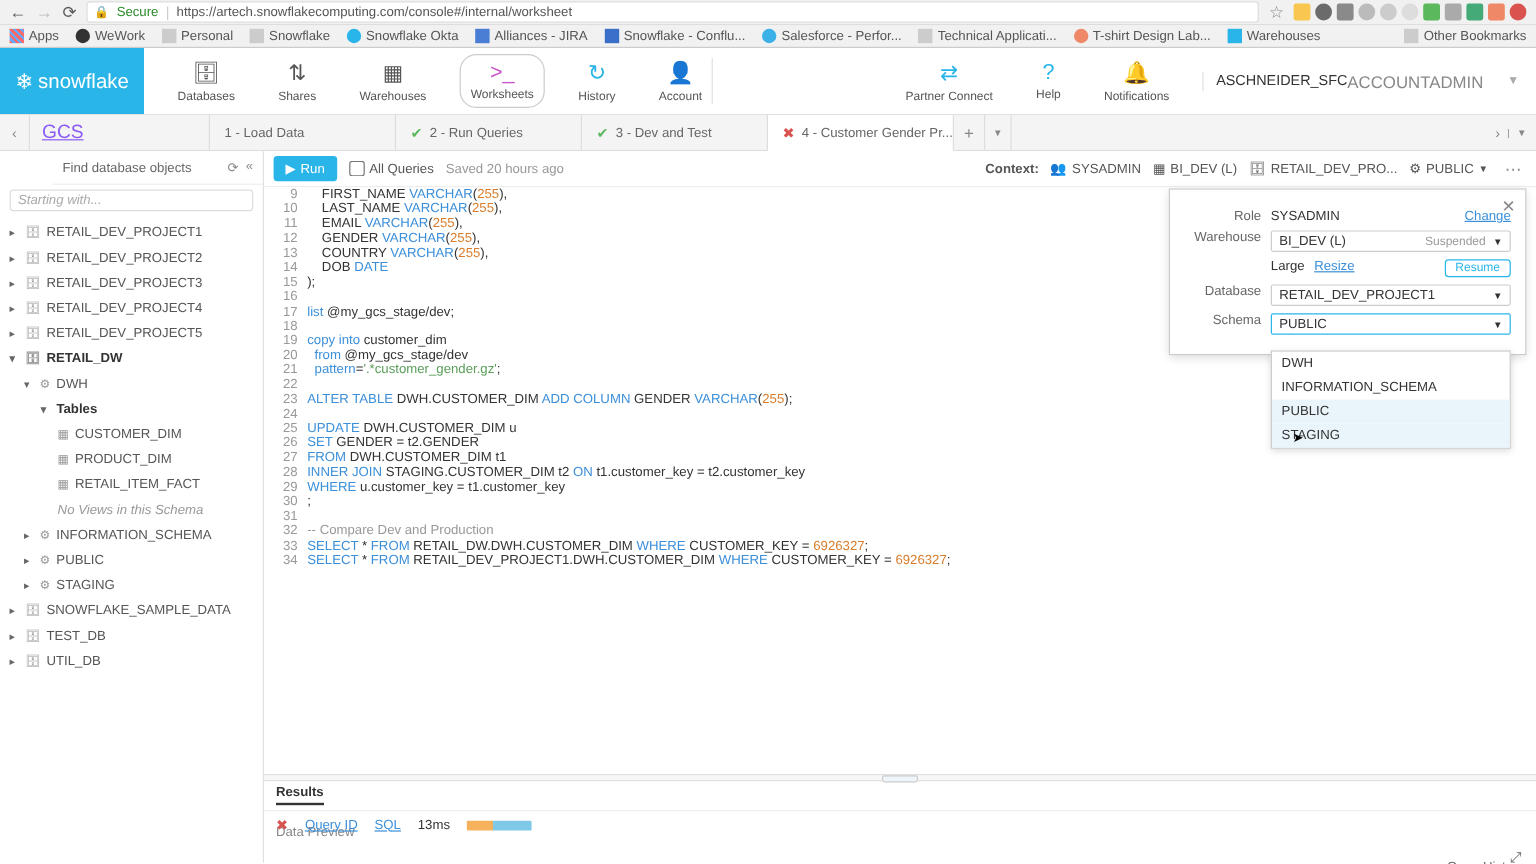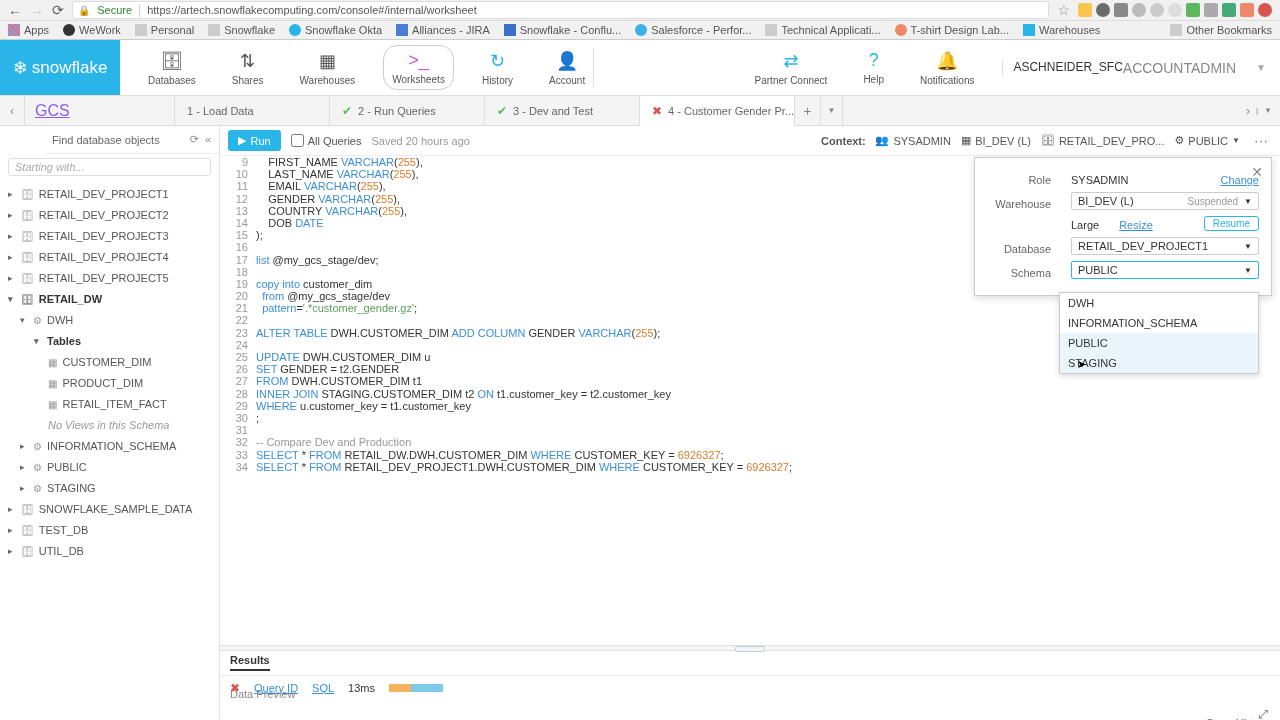--- a/index.html
+++ b/index.html
@@ -80,21 +80,21 @@
 .results-bar .rtab.active { color:#333; font-weight:bold; border-bottom:2px solid #333; }
 .results-bar .oh { margin-left:auto; color:#666; display:flex; align-items:center; gap:4px; cursor:pointer; }
 .query-row { height:24px; display:flex; align-items:center; padding:0 10px; gap:14px; font-size:11px; border-top:1px solid #eee; }
 .query-row .x { color:#d9534f; font-size:12px; }
 .query-row a { color:#3b8fd9; text-decoration:underline; cursor:pointer; }
 .query-row .timebar { width:54px; height:8px; background:linear-gradient(90deg,#f5b15b 40%,#7ec9e8 40%); border-radius:1px; }
 .err-msg { padding:10px 12px; font-size:11px; color:#d9534f; position:relative; }
 .err-msg .expand { position:absolute; right:12px; top:8px; color:#666; cursor:pointer; font-size:12px; }
 .ctx-panel { position:absolute; right:8px; top:31px; width:298px; background:#fff; border:1px solid #ccc; box-shadow:0 2px 8px rgba(0,0,0,0.15); padding:10px 12px; z-index:10; }
 .ctx-panel .close { position:absolute; right:8px; top:6px; color:#888; cursor:pointer; font-size:14px; }
-.ctx-panel .row { display:flex; align-items:flex-end; margin:6px 0; gap:20px; font-size:11px; }
+.ctx-panel .row { display:flex; align-items:flex-start; margin:6px 0; gap:8px; font-size:11px; }
 .ctx-panel .row .lbl { width:64px; text-align:right; color:#666; }
 .ctx-panel .row .val { flex:1; }
 .ctx-panel .sel { flex:1; border:1px solid #ccc; border-radius:2px; padding:2px 6px; display:flex; align-items:center; justify-content:space-between; font-size:11px; background:#fff; }
 .ctx-panel .sel.open { border-color:#29b5e8; }
 .ctx-panel .link { color:#3b8fd9; text-decoration:underline; cursor:pointer; }
 .ctx-panel .pill { border:1px solid #29b5e8; color:#29b5e8; border-radius:3px; padding:1px 8px; font-size:10px; cursor:pointer; }
 .ctx-panel .susp { color:#999; font-size:10px; margin-left:auto; }
 .dropdown { position:absolute; left:84px; right:12px; top:134px; background:#fff; border:1px solid #ccc; box-shadow:0 2px 6px rgba(0,0,0,0.15); }
 .dropdown .opt { padding:4px 8px; font-size:11px; cursor:pointer; }
 .dropdown .opt.hl { background:#eaf4fb; }

